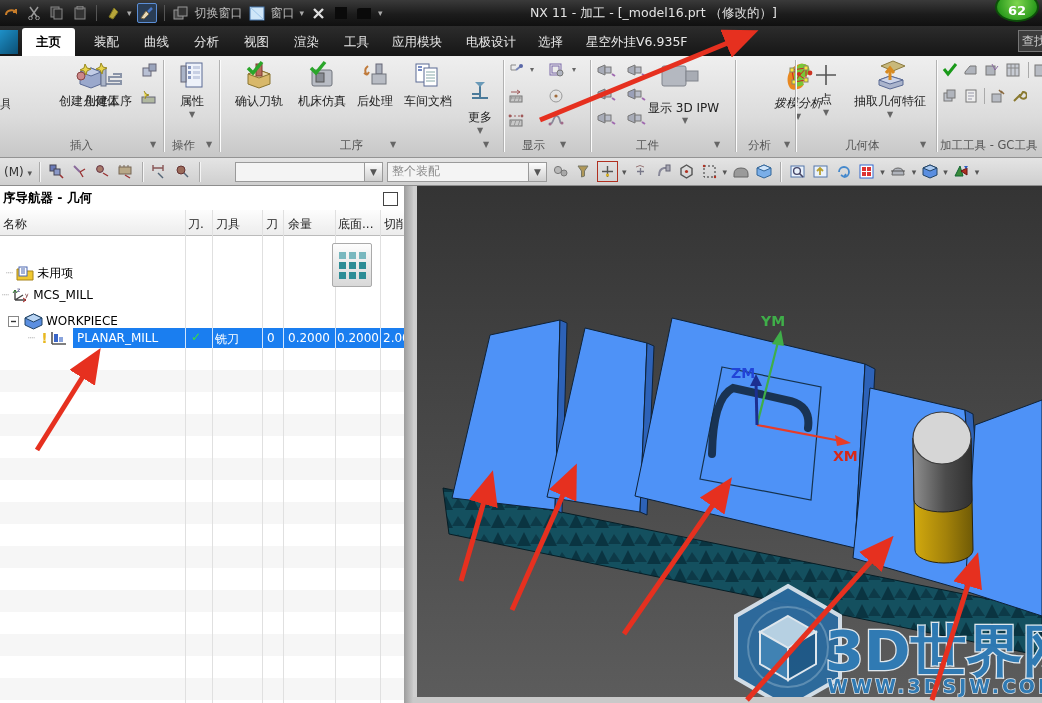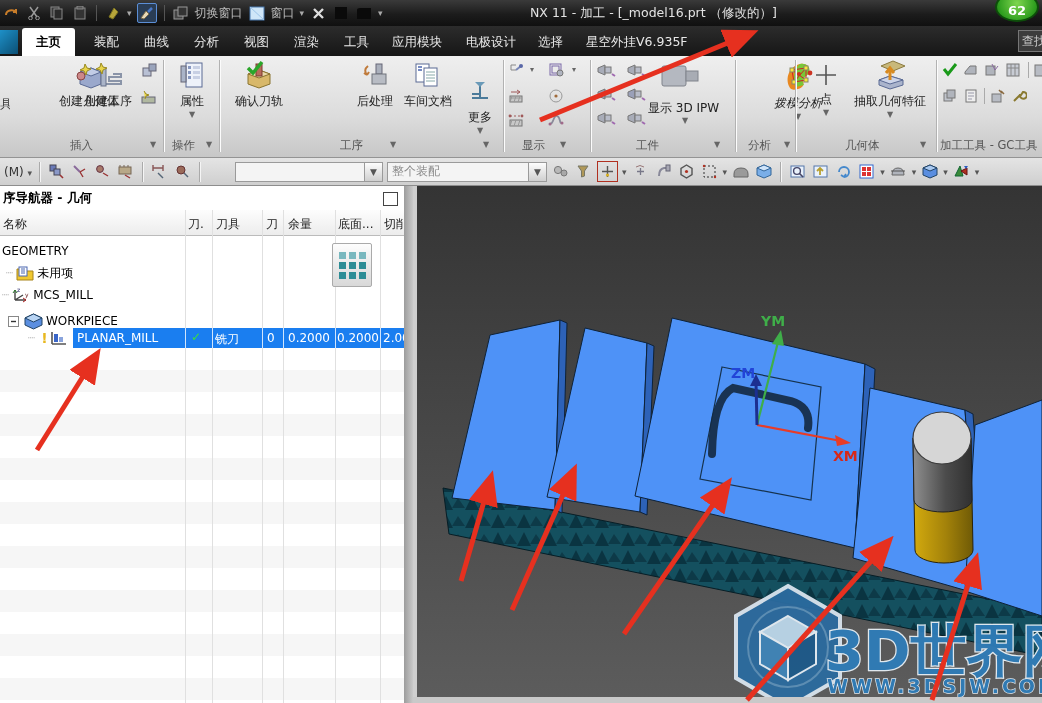--- a/index.html
+++ b/index.html
@@ -222,20 +222,28 @@
 
   <div class="abs rbtn" style="left:228px;top:4px;width:62px;">
     <svg width="30" height="30" viewBox="0 0 30 30">
       <polygon points="4,14 15,10 26,14 26,24 15,28 4,24" fill="#d8b86a" stroke="#8a7430"></polygon>
       <polygon points="4,14 15,10 26,14 15,18" fill="#e8d8a8" stroke="#8a7430"></polygon>
       <rect x="12" y="4" width="6" height="12" fill="#b86a5a" stroke="#7a3a30"></rect>
       <path d="M4 8 L9 13 L18 2" stroke="#2aa62a" stroke-width="3.5" fill="none"></path>
         </svg>
     <span class="lbl">确认刀轨</span>
   </div>
+  <div class="abs rbtn" style="left:292px;top:4px;width:60px;">
+    <svg width="30" height="30" viewBox="0 0 30 30">
+      <rect x="5" y="10" width="20" height="16" rx="2" fill="#b8bcc4" stroke="#70747c"></rect>
+      <rect x="9" y="13" width="8" height="9" fill="#888c94" stroke="#555"></rect>
+      <path d="M4 8 L9 13 L18 2" stroke="#2aa62a" stroke-width="3.5" fill="none"></path>
+        </svg>
+    <span class="lbl">机床仿真</span>
+  </div>
   <div class="abs rbtn" style="left:352px;top:4px;width:46px;justify-content:center;">
     <svg width="30" height="30" viewBox="0 0 30 30">
       <rect x="16" y="4" width="6" height="10" fill="#aab0bc" stroke="#667"></rect>
       <rect x="12" y="14" width="14" height="10" fill="#b8bcc4" stroke="#70747c"></rect>
       <path d="M8 6 Q3 10,7 15 M7 15 L4 13 M7 15 L9 12" stroke="#c07a3a" stroke-width="2" fill="none"></path>
         </svg>
     <span class="lbl">后处理</span>
   </div>
   <div class="abs rbtn" style="left:398px;top:4px;width:60px;">
     <svg width="32" height="30" viewBox="0 0 32 30">
@@ -626,23 +634,20 @@
       </div>
   <div id="gridlines">
         <div class="abs colline" style="left: 185px;"></div>
         <div class="abs colline" style="left: 212px;"></div>
         <div class="abs colline" style="left: 262px;"></div>
         <div class="abs colline" style="left: 283px;"></div>
         <div class="abs colline" style="left: 335px;"></div>
         <div class="abs colline" style="left: 380px;"></div>
       </div>
 
-  <div class="abs trow" style="top:54px;">
-    <span style="padding-left:2px;">GEOMETRY</span>
-  </div>
   <div class="abs trow" style="top:76px;">
     <span class="tree-dots" style="padding-left:6px;">┈</span>
     <svg width="18" height="15" viewBox="0 0 18 15" style="margin:0 3px;">
       <path d="M1 3 L7 3 L9 5 L17 5 L17 14 L1 14 Z" fill="#f0c830" stroke="#a8841a"></path>
       <rect x="3" y="1" width="8" height="9" fill="#fff" stroke="#4a66b0"></rect>
           <path d="M5 3 H9 M5 5 H9 M5 7 H9" stroke="#4a66b0"></path>
         </svg>
     <span>未用项</span>
   </div>
   <div class="abs trow" style="top:98px;">

